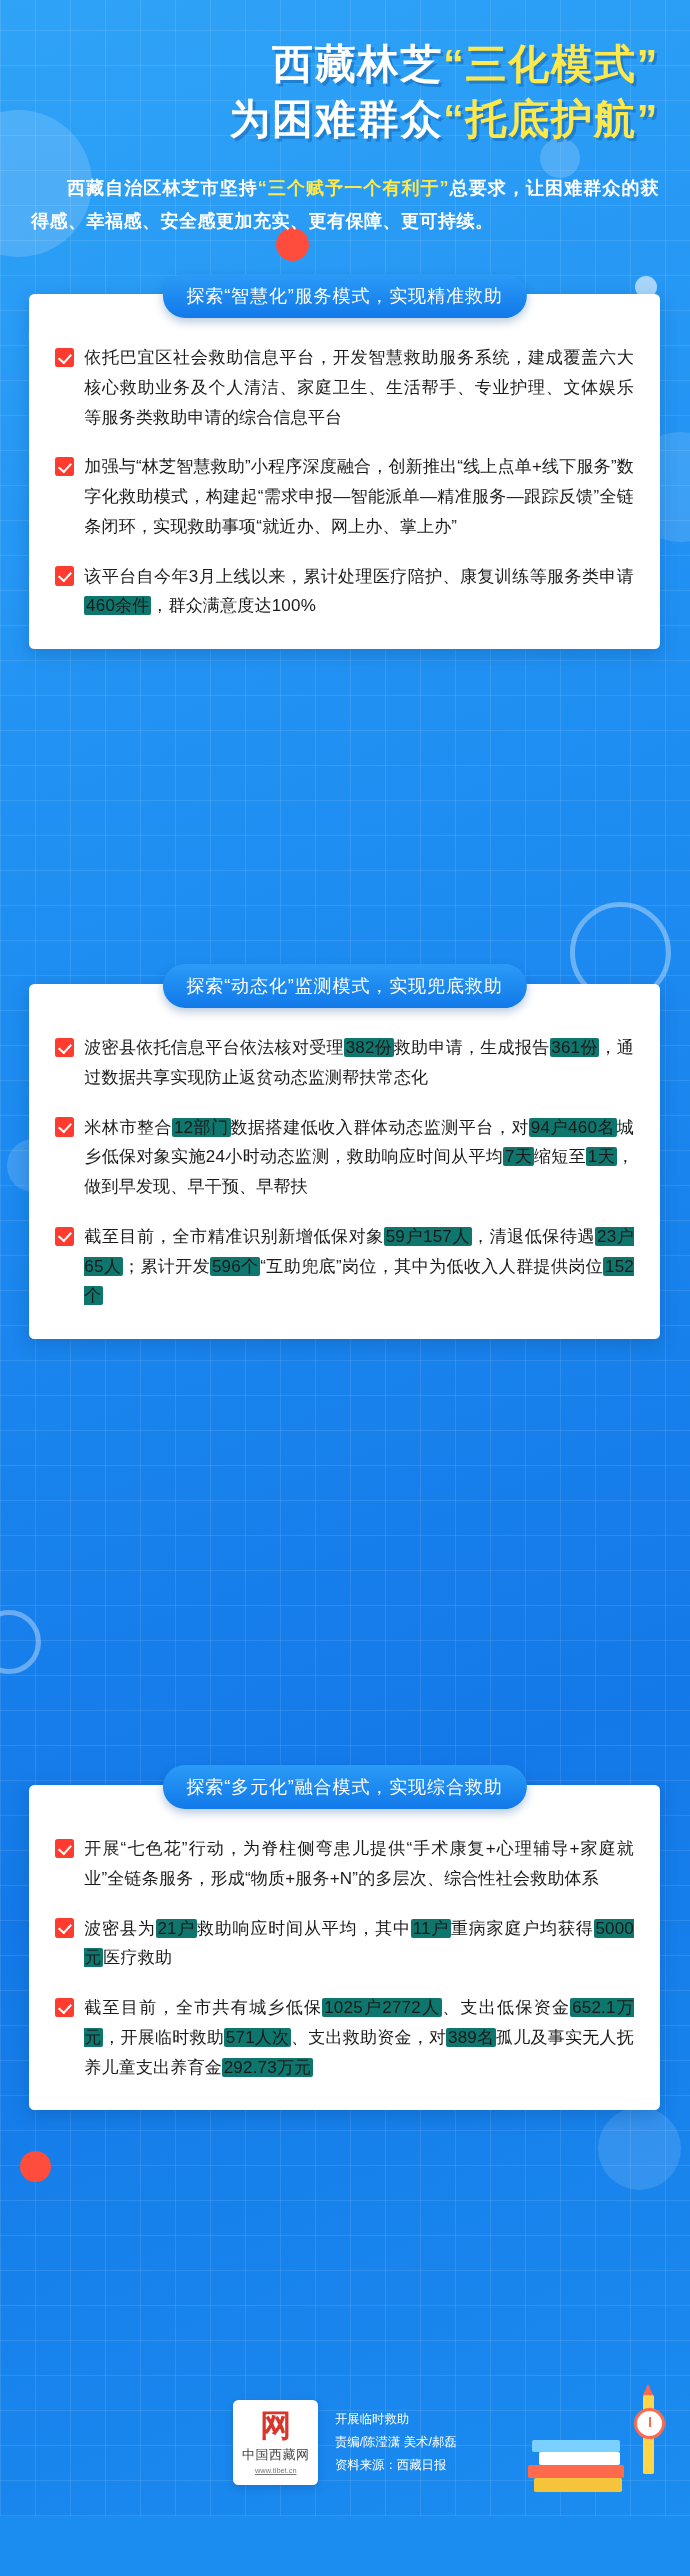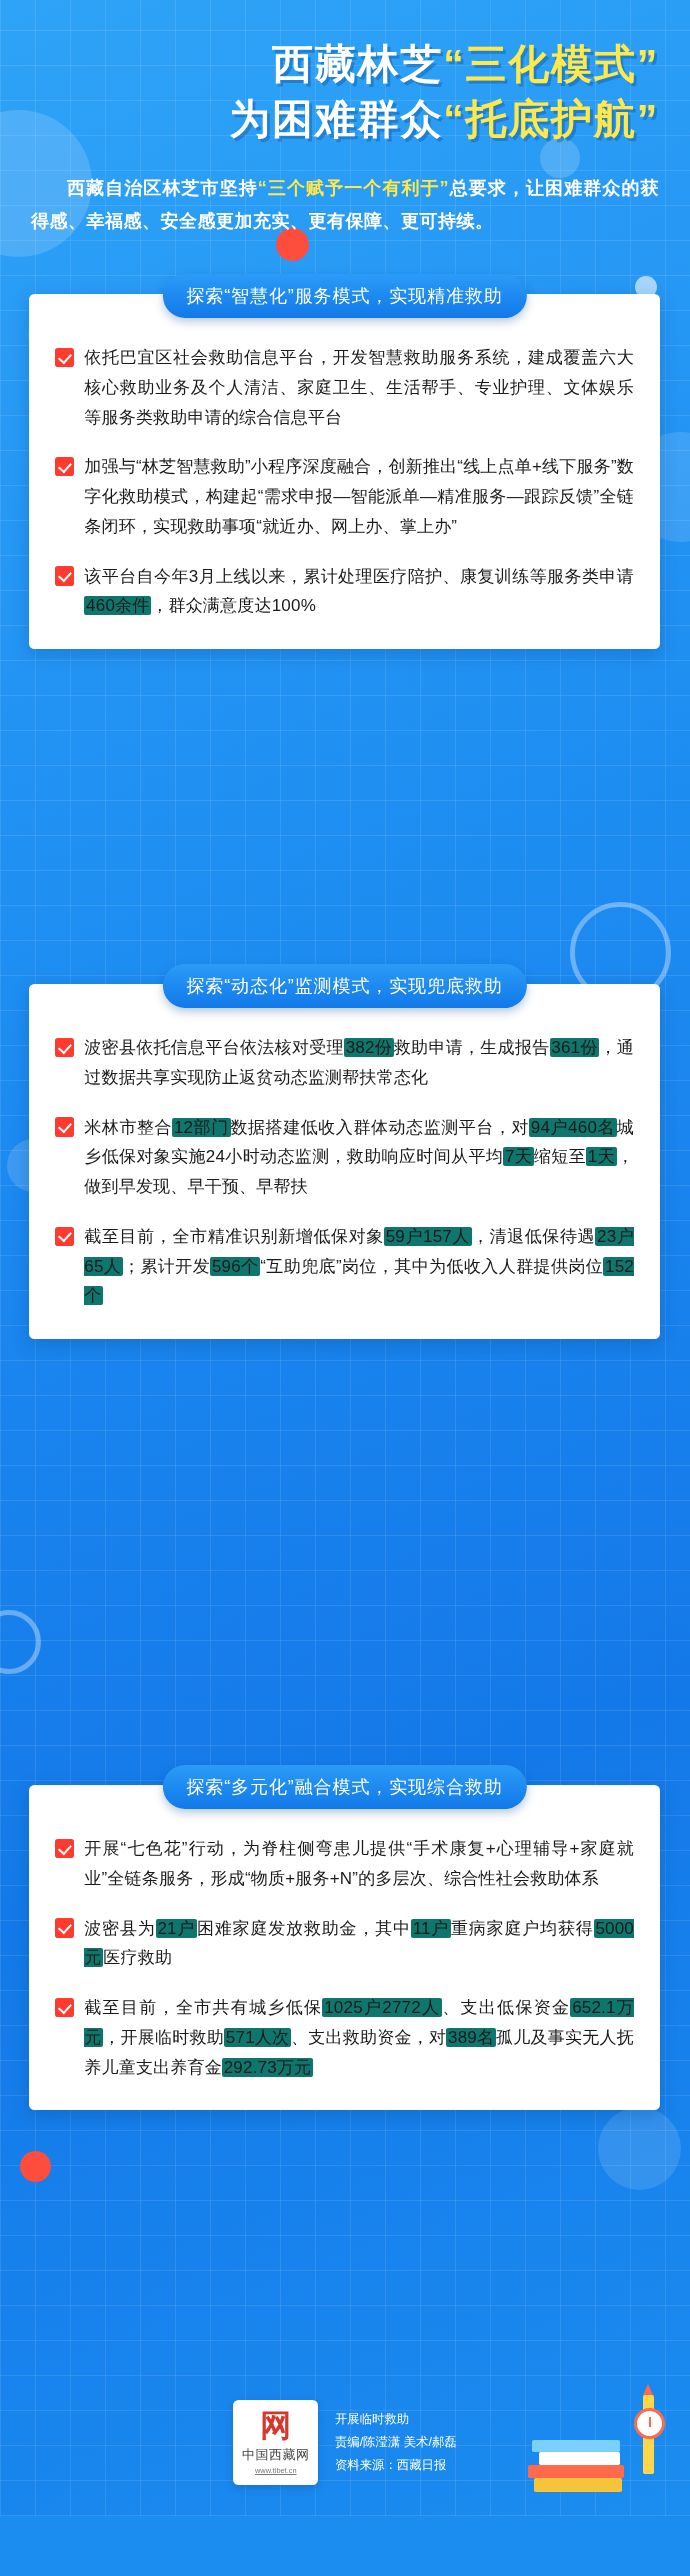--- a/index.html
+++ b/index.html
@@ -205,21 +205,21 @@
 
   <div class="card c3">
     <div class="card-head">探索“多元化”融合模式，实现综合救助</div>
     <div class="items">
         <div class="item">
           <span class="tick"></span>
           <div class="ptext"><span>开展“七色花”行动，为脊柱侧弯患儿提供“手术康复+心理辅导+家庭就业”全链条服务，形成“物质+服务+N”的多层次、综合性社会救助体系</span></div>
         </div>
         <div class="item">
           <span class="tick"></span>
-          <div class="ptext"><span>波密县为</span><span class="mk">21户</span><span>困难家庭发放救助金，其中</span><span class="mk">11户</span><span>重病家庭户均获得</span><span class="mk">5000元</span><span>医疗救助</span></div>
+          <div class="ptext"><span>波密县为</span><span class="mk">21户</span><span>救助响应时间从平均，其中</span><span class="mk">11户</span><span>重病家庭户均获得</span><span class="mk">5000元</span><span>医疗救助</span></div>
         </div>
         <div class="item">
           <span class="tick"></span>
           <div class="ptext"><span>截至目前，全市共有城乡低保</span><span class="mk">1025户2772人</span><span>、支出低保资金</span><span class="mk">652.1万元</span><span>，开展临时救助</span><span class="mk">571人次</span><span>、支出救助资金，对</span><span class="mk">389名</span><span>孤儿及事实无人抚养儿童支出养育金</span><span class="mk">292.73万元</span></div>
         </div>
       </div>
   </div>
 
   <div class="footer">
     <div class="footer-inner">

